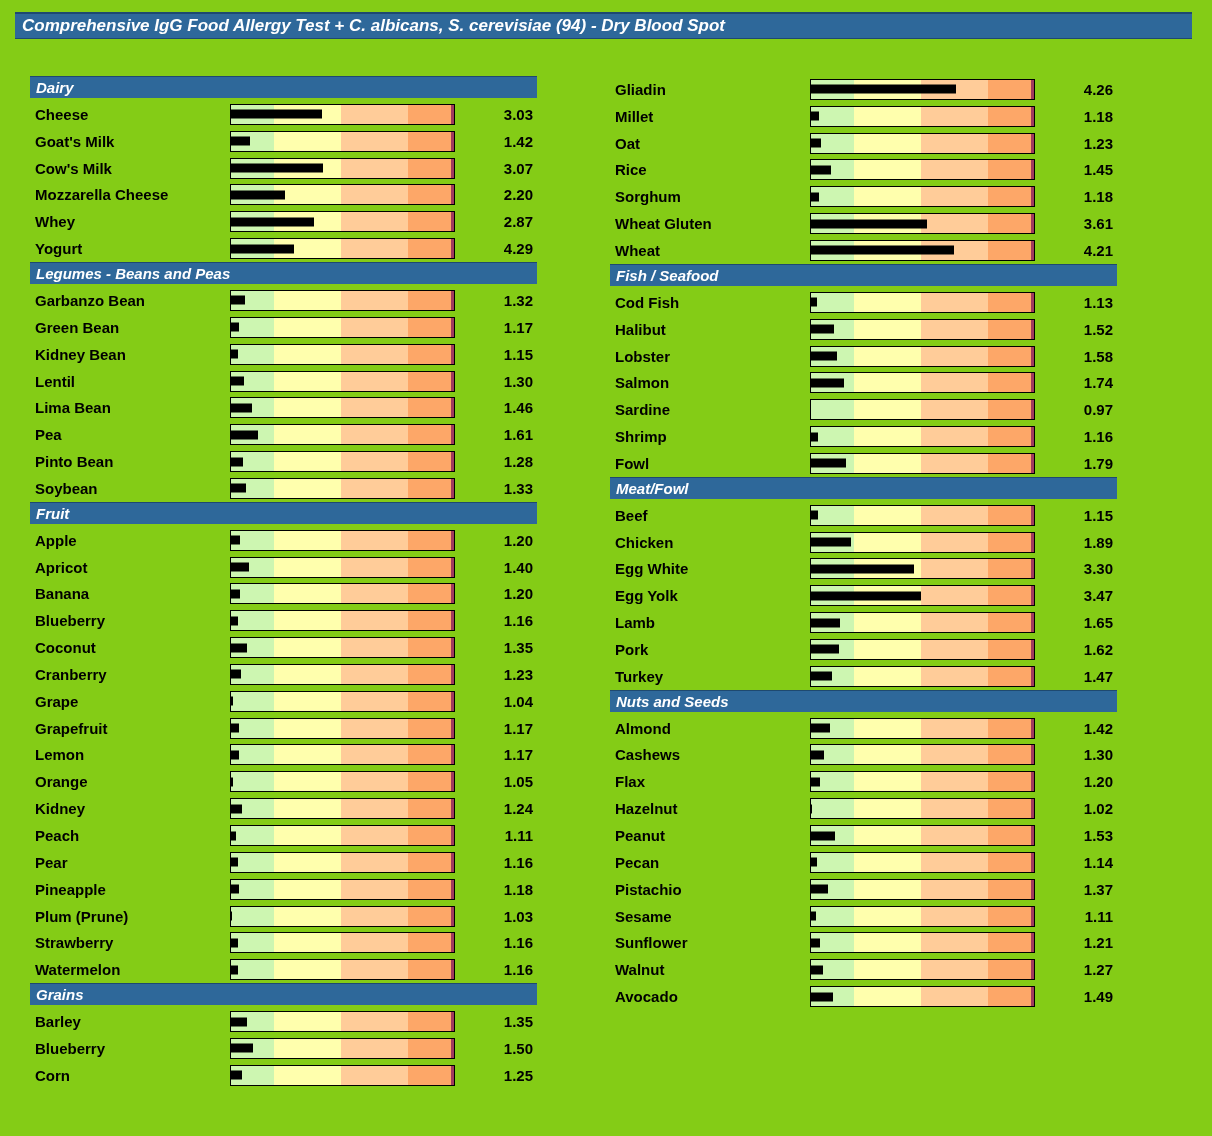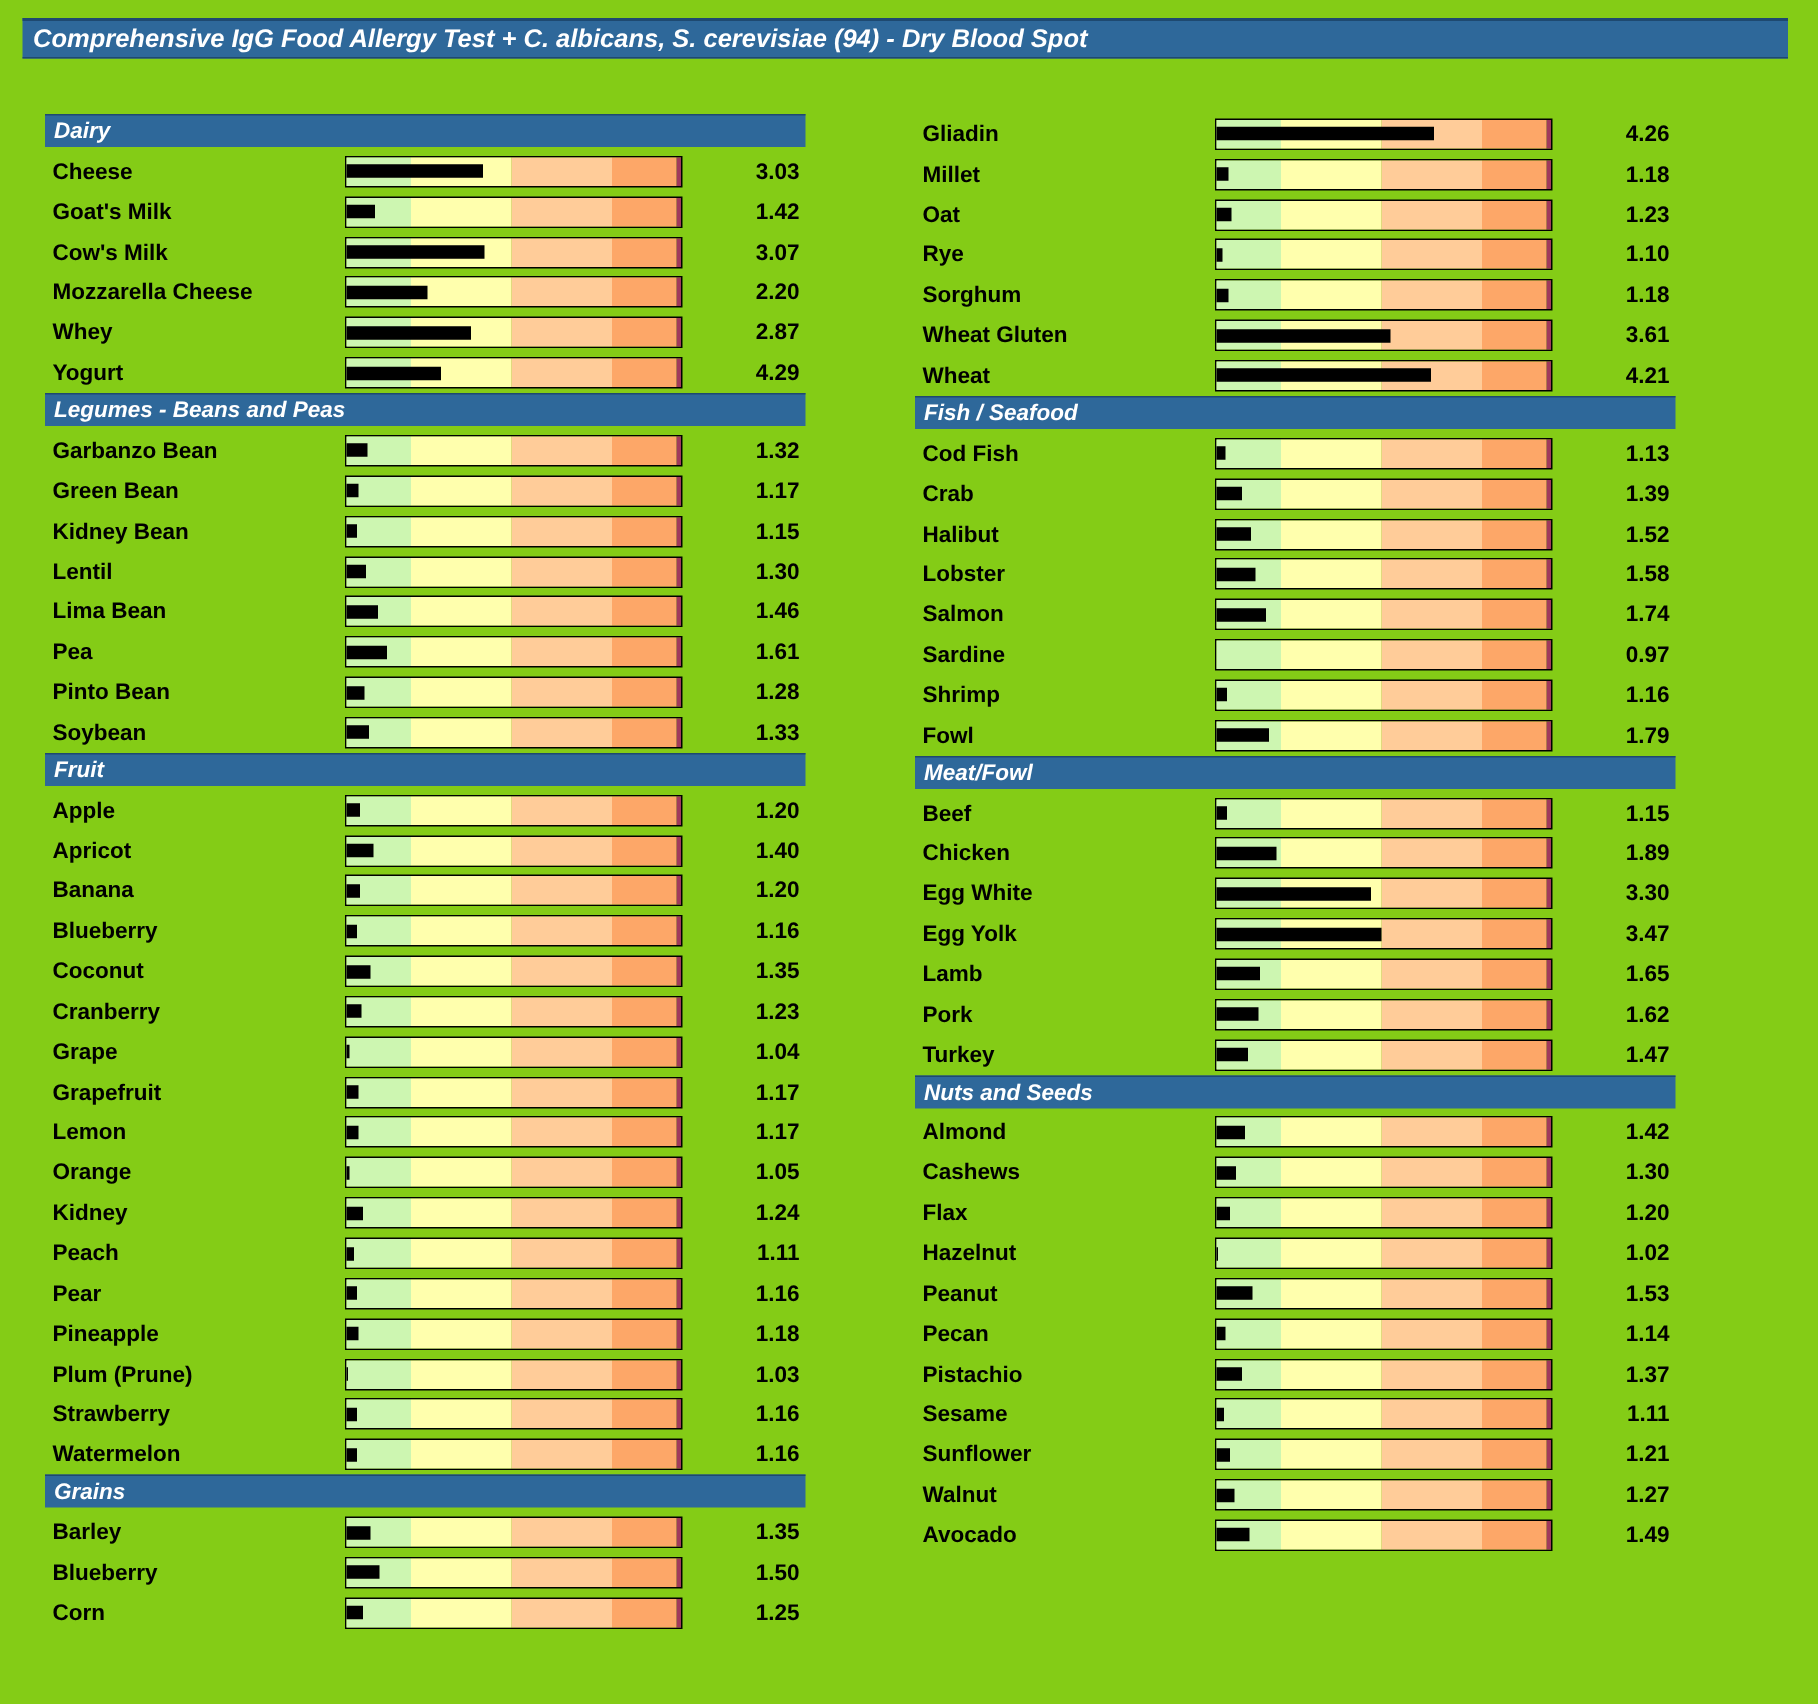--- a/index.html
+++ b/index.html
@@ -599,33 +599,33 @@
       <div class="zone z-green"></div>
       <div class="zone z-yellow"></div>
       <div class="zone z-peach"></div>
       <div class="zone z-orange"></div>
       <div class="zone z-marker"></div>
       <div class="bar-fill" style="width: 4.6%;"></div>
     </div>
     <div class="row-value">1.23</div>
   </div>
 
-
-  <div class="row">
-    <div class="row-label">Rye</div>
-    <div class="bar-track">
-      <div class="zone z-green"></div>
-      <div class="zone z-yellow"></div>
-      <div class="zone z-peach"></div>
-      <div class="zone z-orange"></div>
-      <div class="zone z-marker"></div>
-      <div class="bar-fill" style="width: 2%;"></div>
-    </div>
-    <div class="row-value">1.10</div>
-  </div>
+  <div class="row">
+    <div class="row-label">Rice</div>
+    <div class="bar-track">
+      <div class="zone z-green"></div>
+      <div class="zone z-yellow"></div>
+      <div class="zone z-peach"></div>
+      <div class="zone z-orange"></div>
+      <div class="zone z-marker"></div>
+      <div class="bar-fill" style="width: 9%;"></div>
+    </div>
+    <div class="row-value">1.45</div>
+  </div>
+
 
   <div class="row">
     <div class="row-label">Sorghum</div>
     <div class="bar-track">
       <div class="zone z-green"></div>
       <div class="zone z-yellow"></div>
       <div class="zone z-peach"></div>
       <div class="zone z-orange"></div>
       <div class="zone z-marker"></div>
       <div class="bar-fill" style="width: 3.6%;"></div>
@@ -669,32 +669,20 @@
       <div class="zone z-green"></div>
       <div class="zone z-yellow"></div>
       <div class="zone z-peach"></div>
       <div class="zone z-orange"></div>
       <div class="zone z-marker"></div>
       <div class="bar-fill" style="width: 2.6%;"></div>
     </div>
     <div class="row-value">1.13</div>
   </div>
 
-  <div class="row">
-    <div class="row-label">Crab</div>
-    <div class="bar-track">
-      <div class="zone z-green"></div>
-      <div class="zone z-yellow"></div>
-      <div class="zone z-peach"></div>
-      <div class="zone z-orange"></div>
-      <div class="zone z-marker"></div>
-      <div class="bar-fill" style="width: 7.8%;"></div>
-    </div>
-    <div class="row-value">1.39</div>
-  </div>
 
   <div class="row">
     <div class="row-label">Halibut</div>
     <div class="bar-track">
       <div class="zone z-green"></div>
       <div class="zone z-yellow"></div>
       <div class="zone z-peach"></div>
       <div class="zone z-orange"></div>
       <div class="zone z-marker"></div>
       <div class="bar-fill" style="width: 10.4%;"></div>

